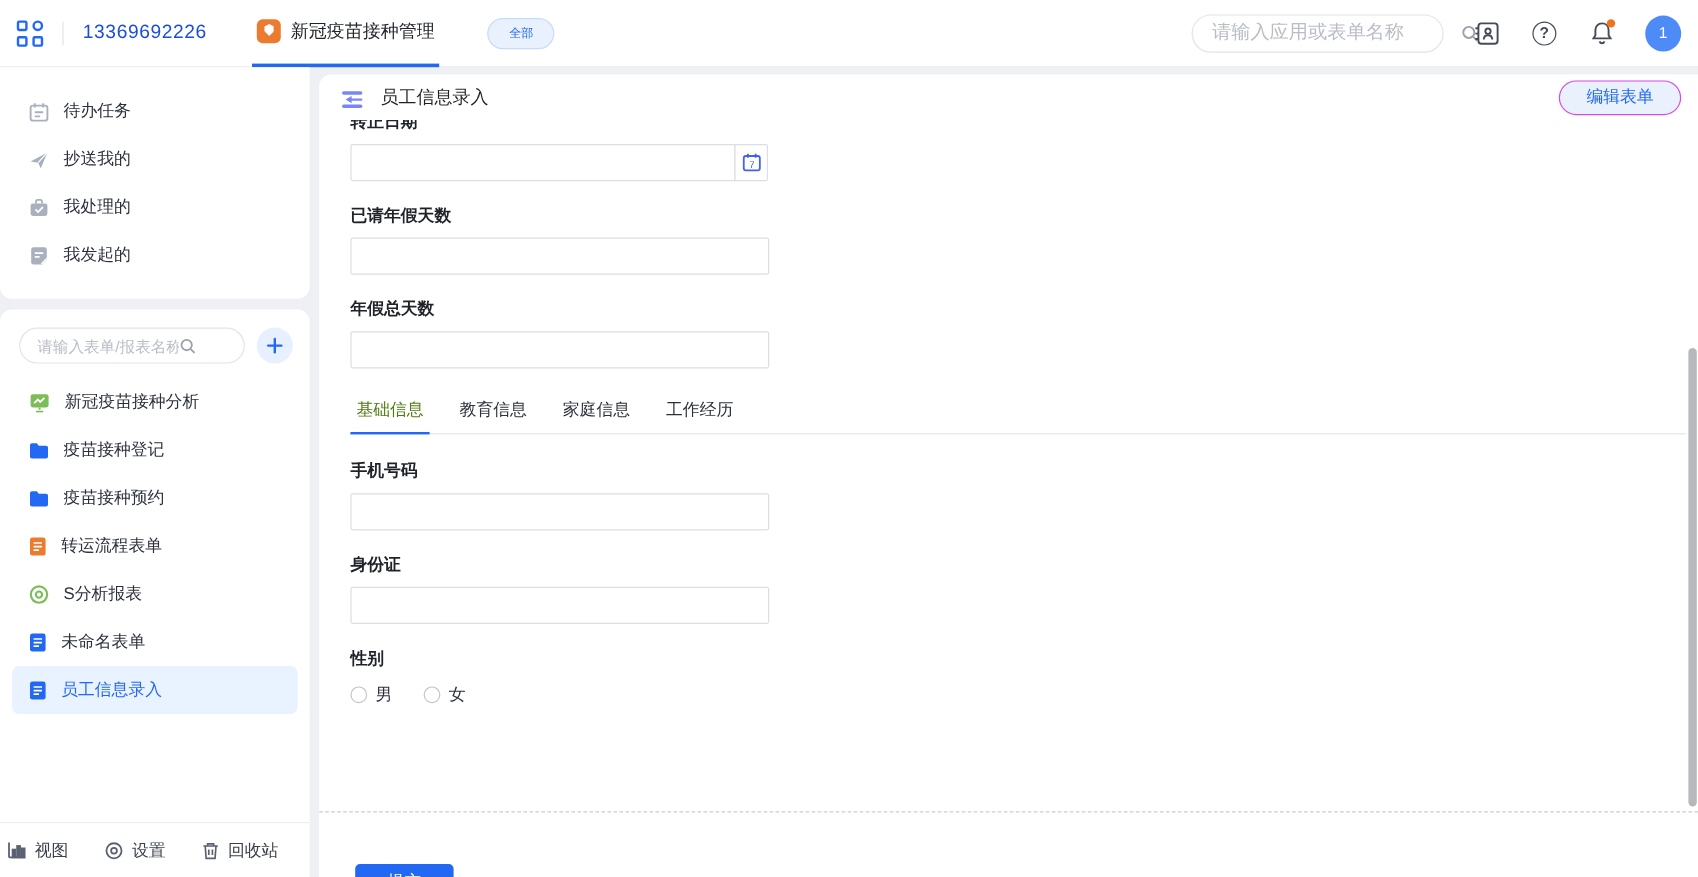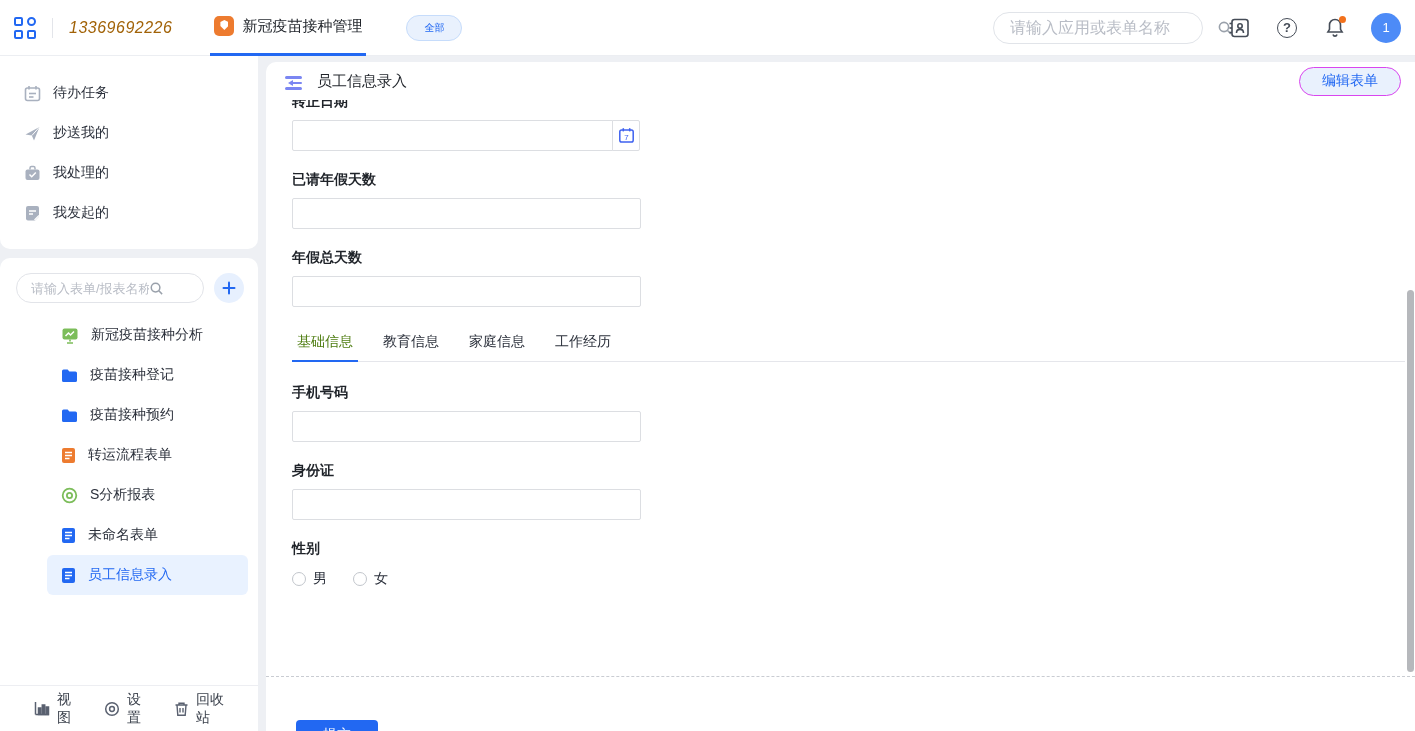--- a/index.html
+++ b/index.html
@@ -7,21 +7,21 @@
   body { font-family:"Liberation Sans","DejaVu Sans",sans-serif; background:#eef0f4; color:#2a2f3a; }
   .app { position:relative; width:1415px; height:731px; }
 
   
   .topbar { position:absolute; top:0; left:0; right:0; height:56px; background:#fff;
             border-bottom:1px solid #eceef2; display:flex; align-items:center; padding:0 14px; }
   .logo-grid { width:22px; height:22px; display:grid; grid-template-columns:9px 9px; grid-template-rows:9px 9px; gap:4px; cursor:pointer; }
   .logo-grid i { border:2.5px solid #2268f2; border-radius:2px; display:block; }
   .logo-grid i.round { border-radius:50%; }
   .top-divider { width:1px; height:20px; background:#e3e5ea; margin:0 16px; }
-  .phone { color:#a16207; font-size:16px; font-weight:500; letter-spacing:.5px;font-style:italic; }
+  .phone { color:#1d4ed8; font-size:16px; font-weight:500; letter-spacing:.5px; }
   .app-tab { height:56px; display:flex; align-items:center; gap:8px; margin-left:38px;
              border-bottom:3px solid #2268f2; padding:0 4px; cursor:pointer; }
   .app-tab-icon { width:20px; height:20px; border-radius:5px; background:#ed7b2f; position:relative; }
   .app-tab-icon::after { content:""; position:absolute; left:6px; top:4px; width:8px; height:10px; background:#fff;
              clip-path:polygon(50% 0,100% 20%,100% 60%,50% 100%,0 60%,0 20%); }
   .app-tab-label { font-size:15px; color:#1f2329; font-weight:500; }
   .pill-all { margin-left:40px; padding:5px 17px; border-radius:999px; background:#e9f1fd;
               border:1px solid #c6dcfb; color:#2268f2; font-size:10px; cursor:pointer;font-family:Liberation Serif, serif; }
   .top-right { margin-left:auto; display:flex; align-items:center; gap:24px; }
   .top-search { width:210px; height:32px; border:1px solid #e1e4e9; border-radius:16px;
@@ -42,27 +42,27 @@
                font-size:14px; color:#2b303b; cursor:pointer; }
   .side-card2 { position:absolute; left:0; top:258px; width:258px; bottom:0; background:#fff;
                 border-radius:10px 10px 0 0; }
   .side-search-row { display:flex; align-items:flex-start; gap:10px; padding:15px 14px 0 16px; }
   .side-search { flex:1; height:30px; border:1px solid #e2e4e9; border-radius:15px;
                  display:flex; align-items:center; padding:0 10px 0 14px; }
   .side-search input { border:none; outline:none; width:118px; font-size:13px; background:transparent; font-family:inherit; }
   .side-search input::placeholder { color:#b9bdc6; }
   .plus-btn { width:30px; height:30px; border-radius:50%; background:#e7f0fe; display:flex;
               align-items:center; justify-content:center; cursor:pointer; flex:none; }
-  .nav-list { margin-top:12px;margin-left:37px; }
+  .nav-list { margin-top:12px; }
   .nav-item { height:40px; display:flex; align-items:center; gap:12px; padding-left:24px;
               font-size:14px; color:#2b303b; cursor:pointer; }
   .nav-item.selected { margin:0 10px; padding-left:14px; border-radius:6px; background:#e9f2ff;
                        color:#2268f2; font-weight:500; }
   .side-footer { position:absolute; bottom:0; left:0; right:0; height:46px; border-top:1px solid #edeef2;
-                 display:flex; align-items:center; padding:0 34px; gap:30px; }
+                 display:flex; align-items:center; padding:0 6px; gap:30px; }
   .foot-item { display:flex; align-items:center; gap:7px; font-size:14px; color:#3c424d; cursor:pointer; }
 
   
   .main-card { position:absolute; left:266px; top:62px; right:0; bottom:0; background:#fff;
                border-radius:10px 0 0 0; }
   .main-header { height:38px; display:flex; align-items:center; padding:0 14px 0 19px; }
   .collapse-icon { width:17px; height:14px; position:relative; cursor:pointer; margin-top:4px; }
   .collapse-icon i { position:absolute; left:0; right:0; height:2.5px; border-radius:2px; background:#7b86f2; }
   .collapse-icon i:nth-child(1){ top:0; }
   .collapse-icon i:nth-child(2){ top:5.5px; left:6px; }

